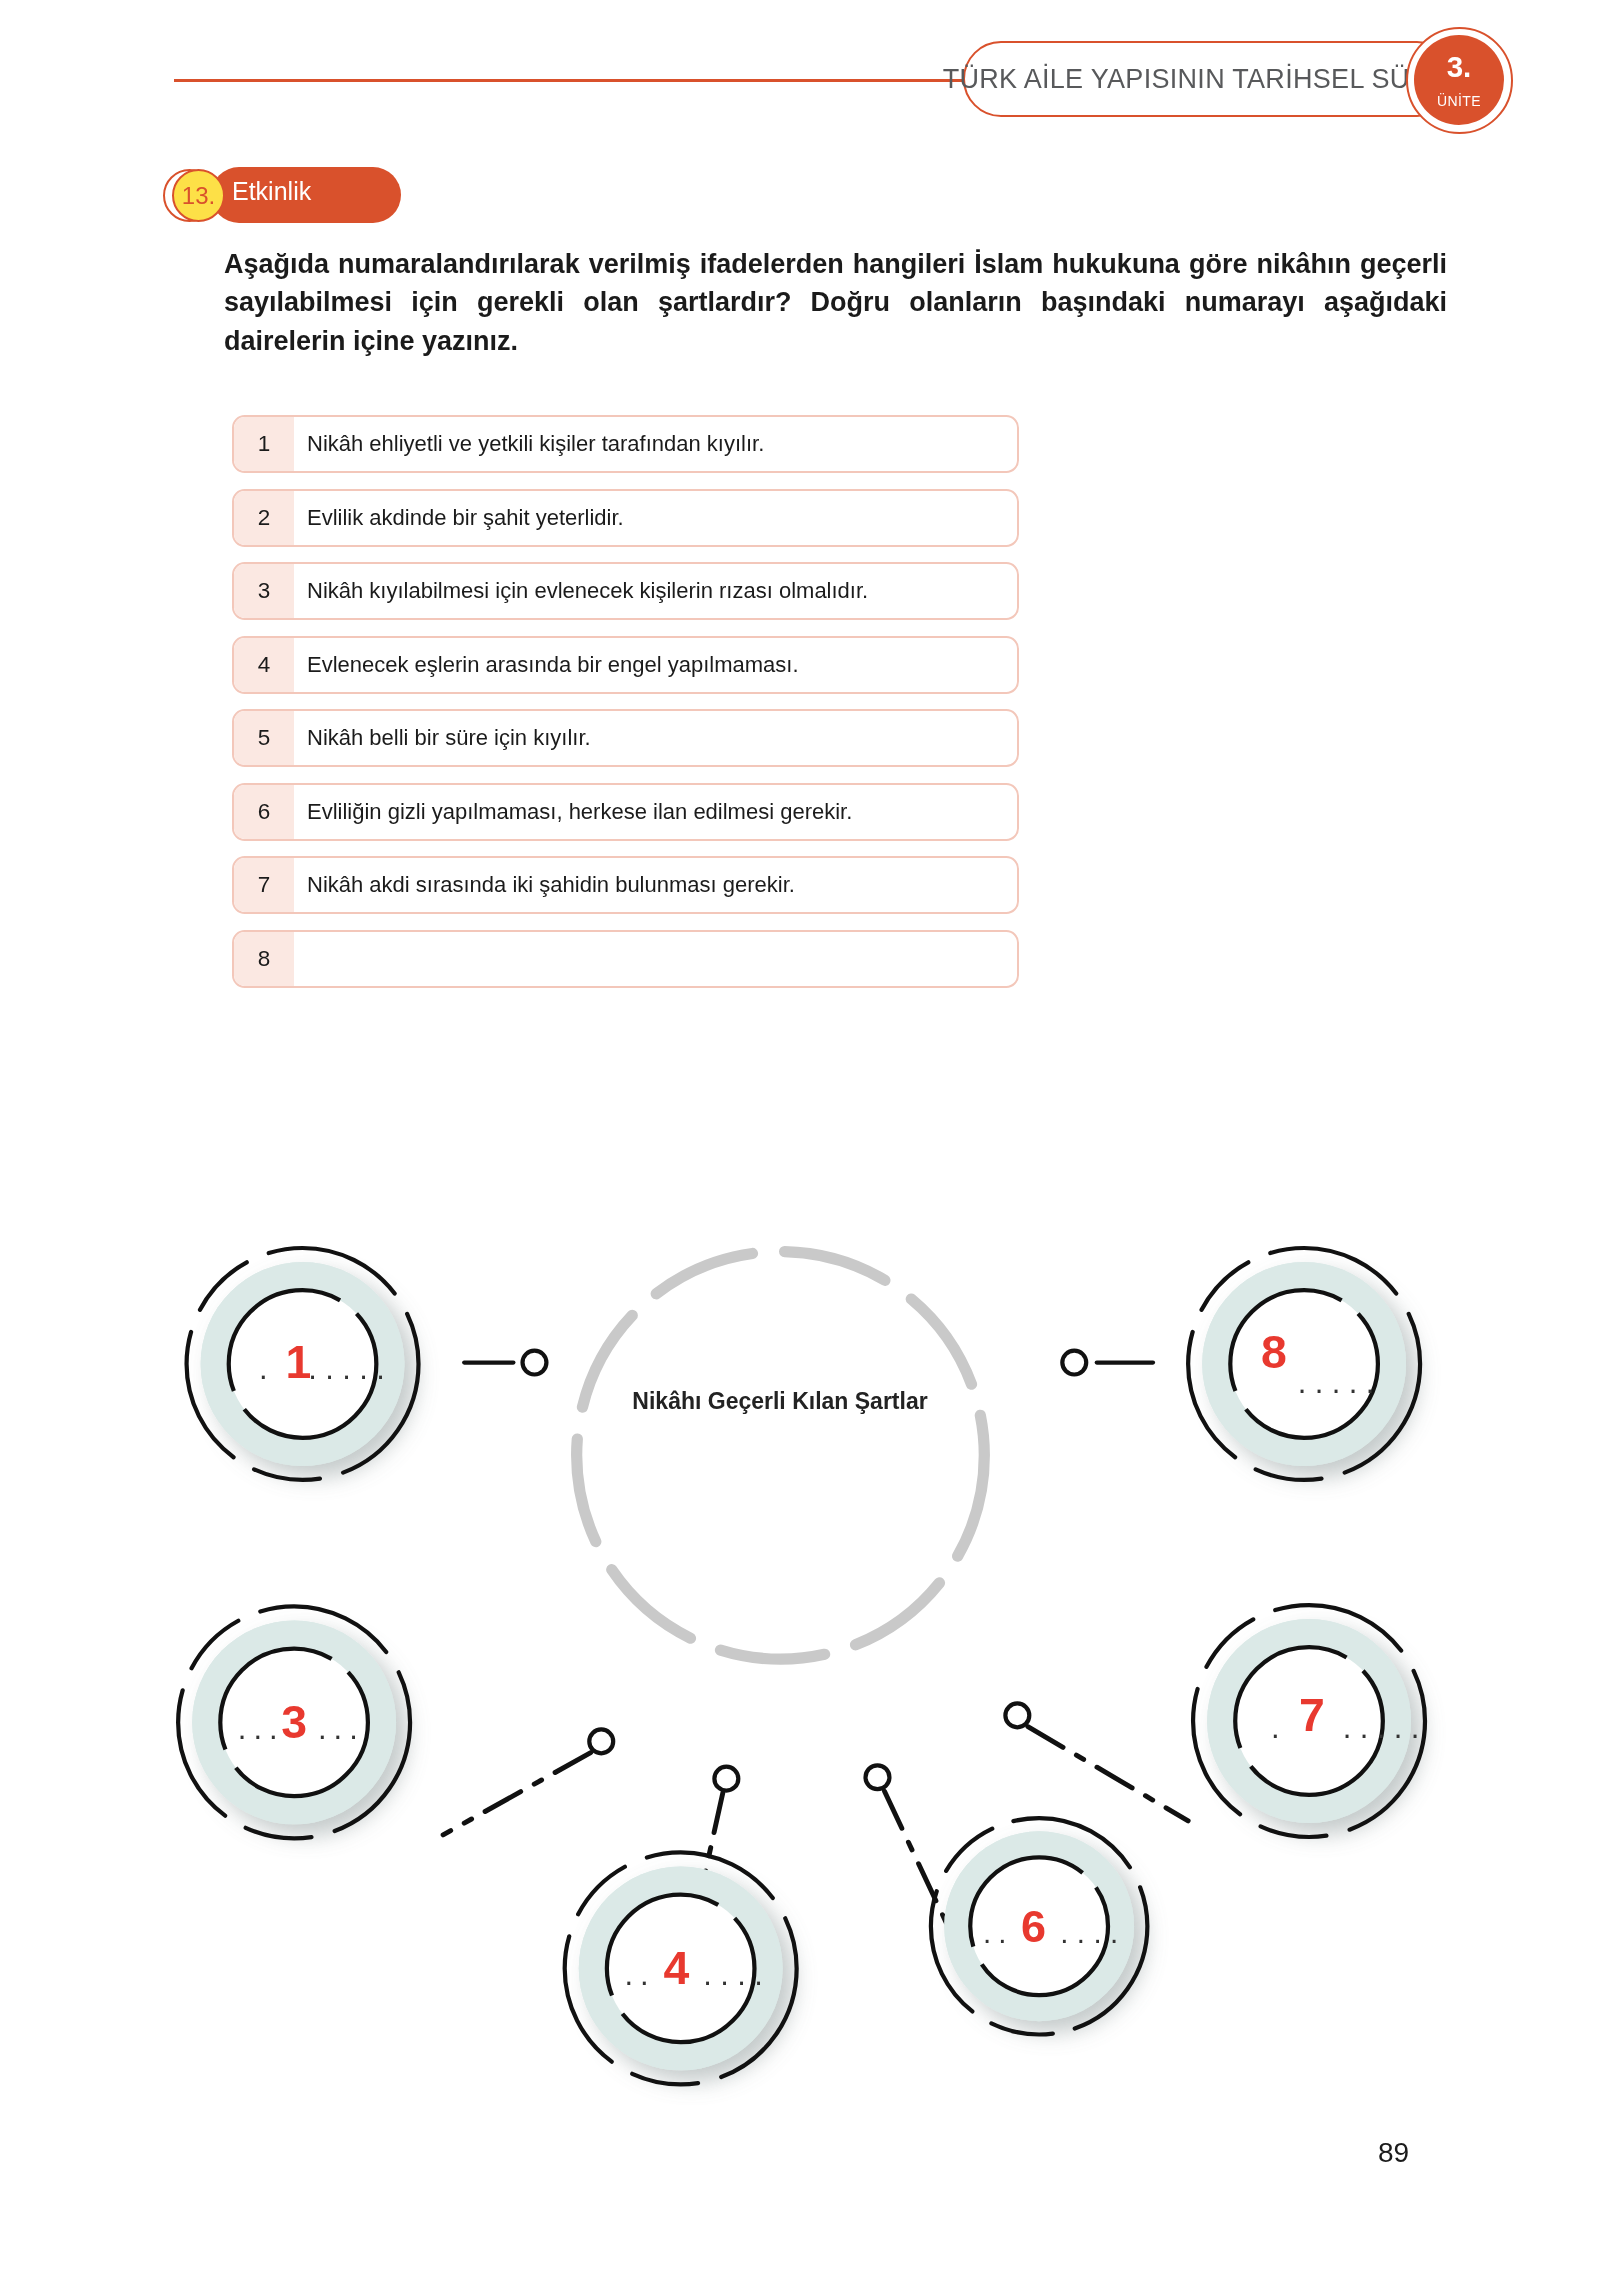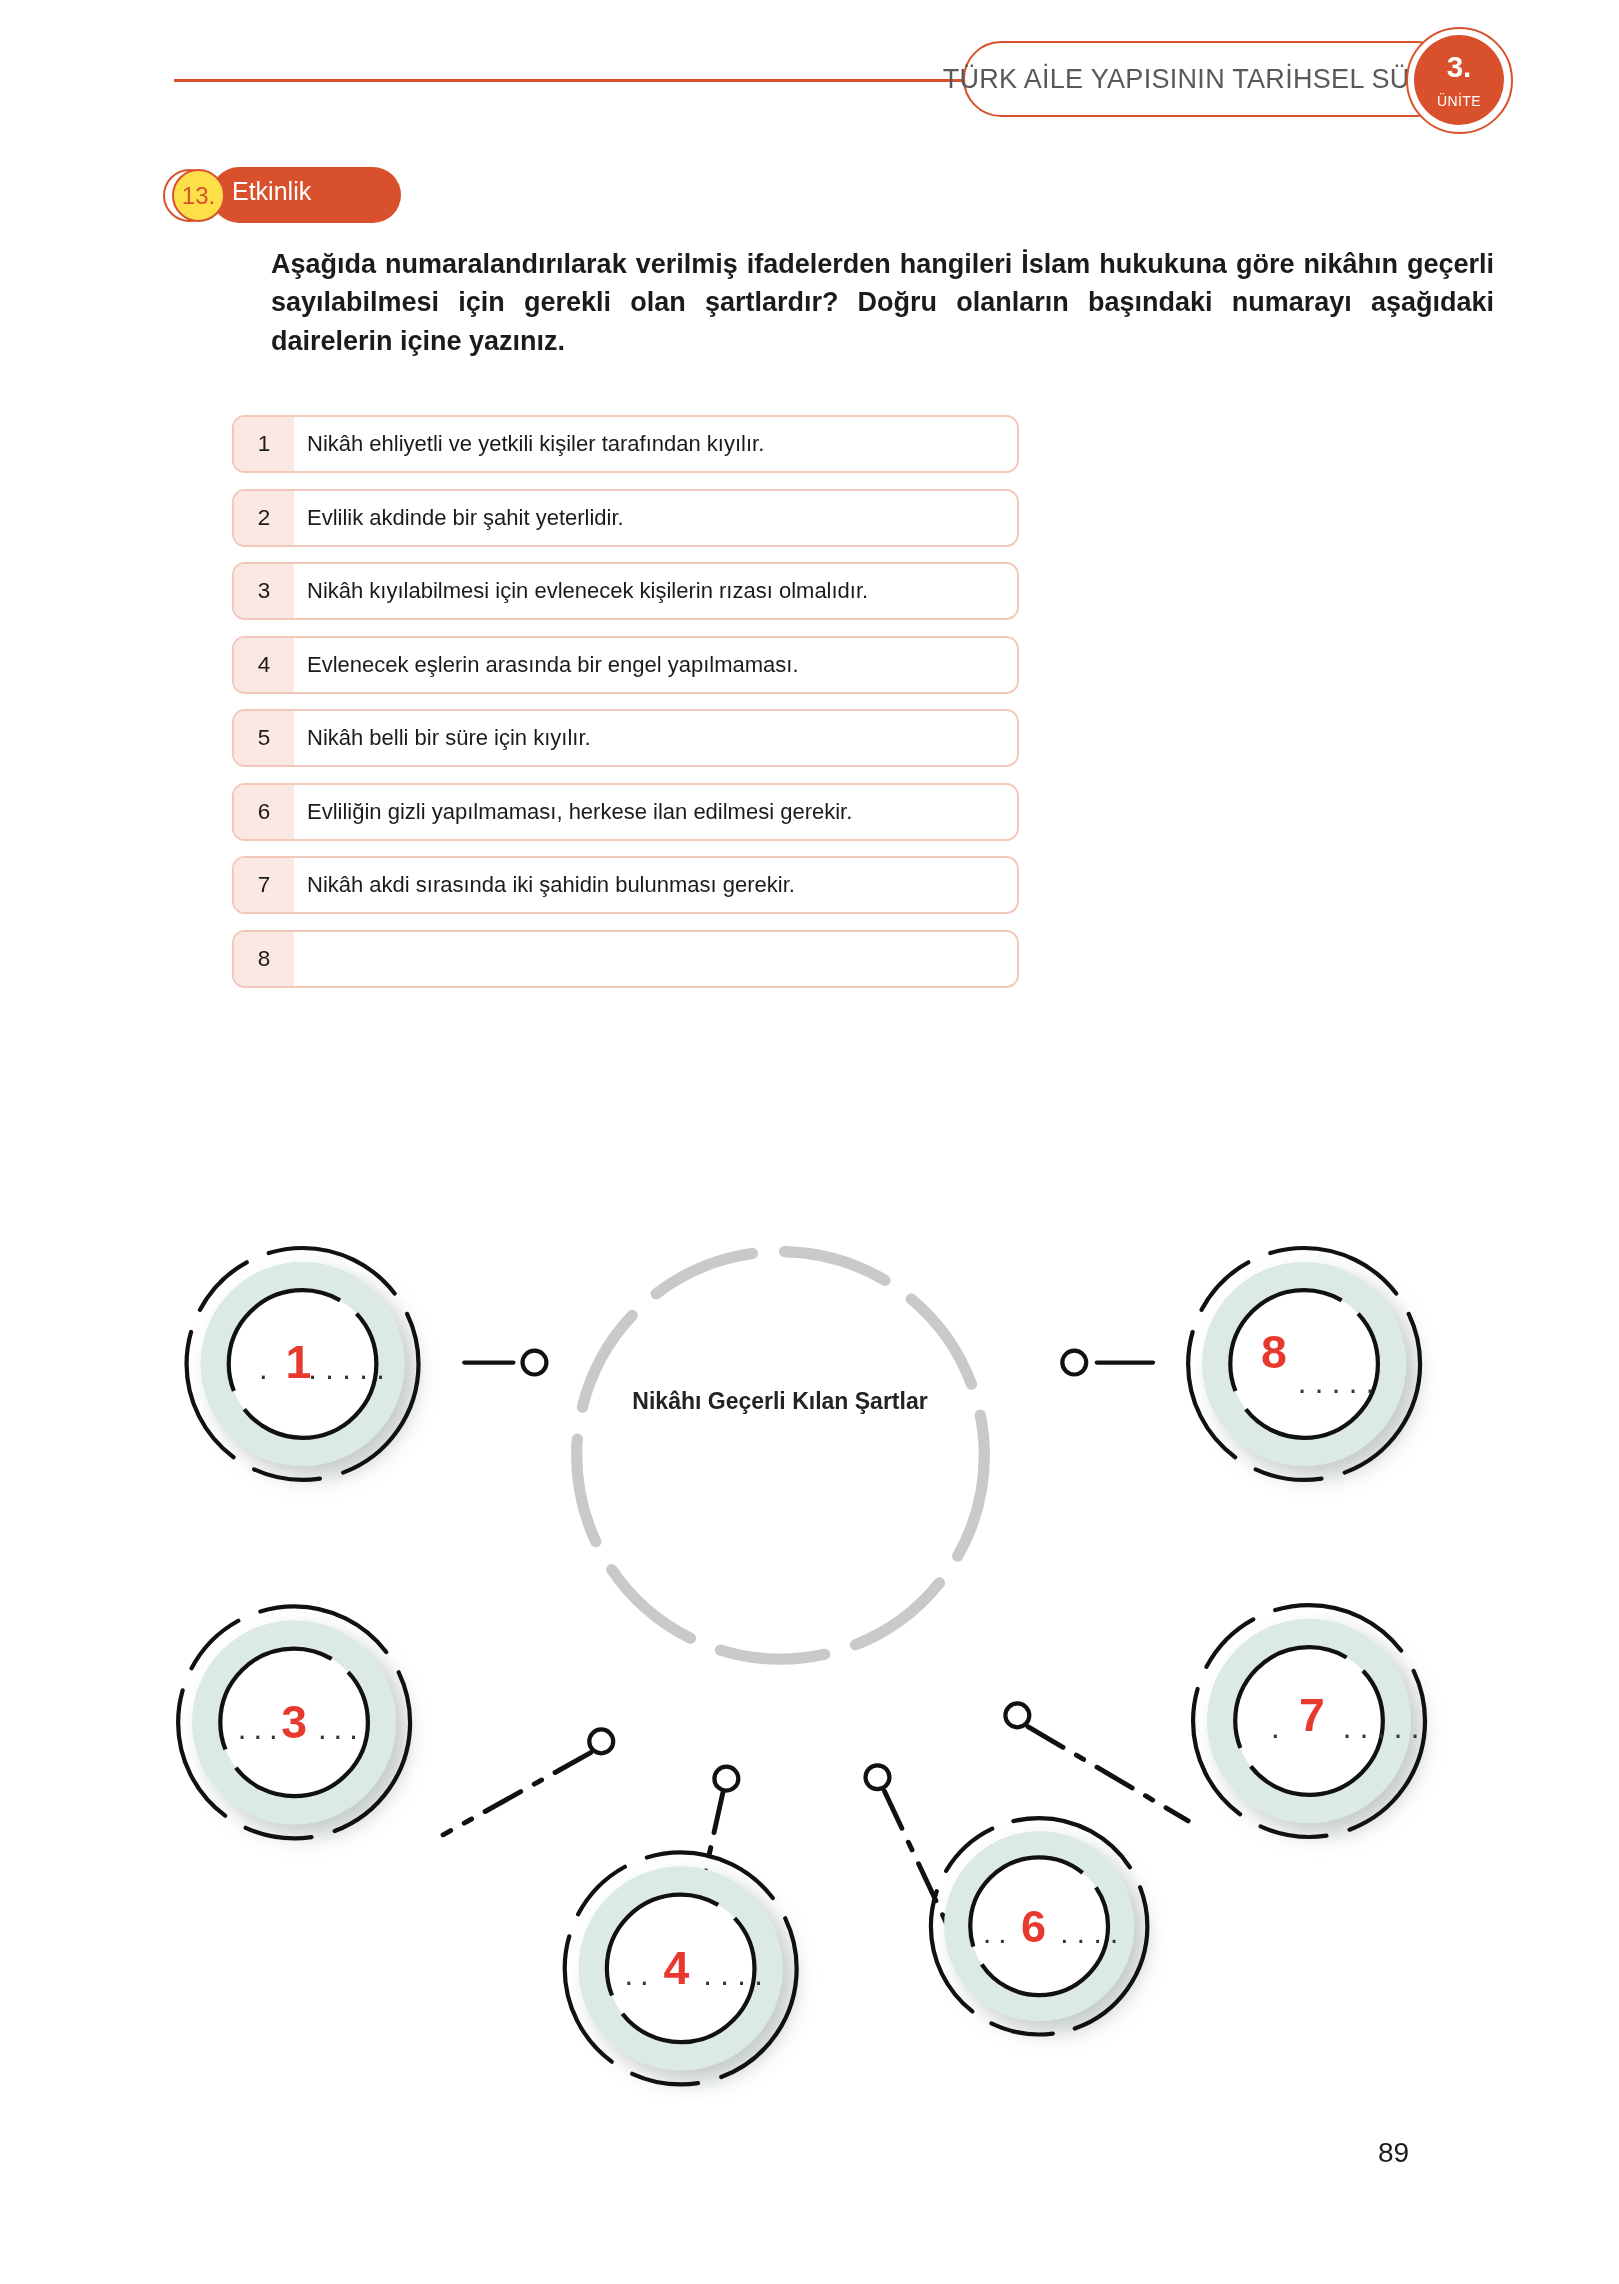--- a/index.html
+++ b/index.html
@@ -30,21 +30,21 @@
             border:2.1px solid #d9512c;border-radius:50%;background:#ffffff;box-sizing:border-box;}
   .act-circ{position:absolute;left:172px;top:169px;width:53px;height:53px;
             border:2.1px solid #d9512c;border-radius:50%;background:#fde047;box-sizing:border-box;
             display:flex;align-items:center;justify-content:center;
             color:#d9512c;font-size:24px;}
   .act-label{position:absolute;left:232px;top:167px;height:48px;display:flex;align-items:center;
              color:#ffffff;font-size:25px;}
 
   
   .instr{position:absolute;left:224px;top:245px;width:1223px;
-         font-size:27px;font-weight:bold;line-height:1.42;color:#1b1b1b;text-align:justify;margin-left:47px;}
+         font-size:27px;font-weight:bold;line-height:1.42;color:#1b1b1b;text-align:justify;}
 
   
   .stmt-list{position:absolute;left:232px;top:415px;width:787px;}
   .stmt{position:relative;height:58px;margin-bottom:15.5px;
         border:2.1px solid #f3c7ba;border-radius:12.7px;background:#ffffff;box-sizing:border-box;}
   .stmt-num{position:absolute;left:0;top:0;width:60px;height:100%;
             background:#fbe8e2;border-radius:10.5px 0 0 10.5px;
             display:flex;align-items:center;justify-content:center;
             font-size:22.5px;color:#1b1b1b;}
   .stmt-txt{position:absolute;left:73px;top:0;right:19px;height:100%;

